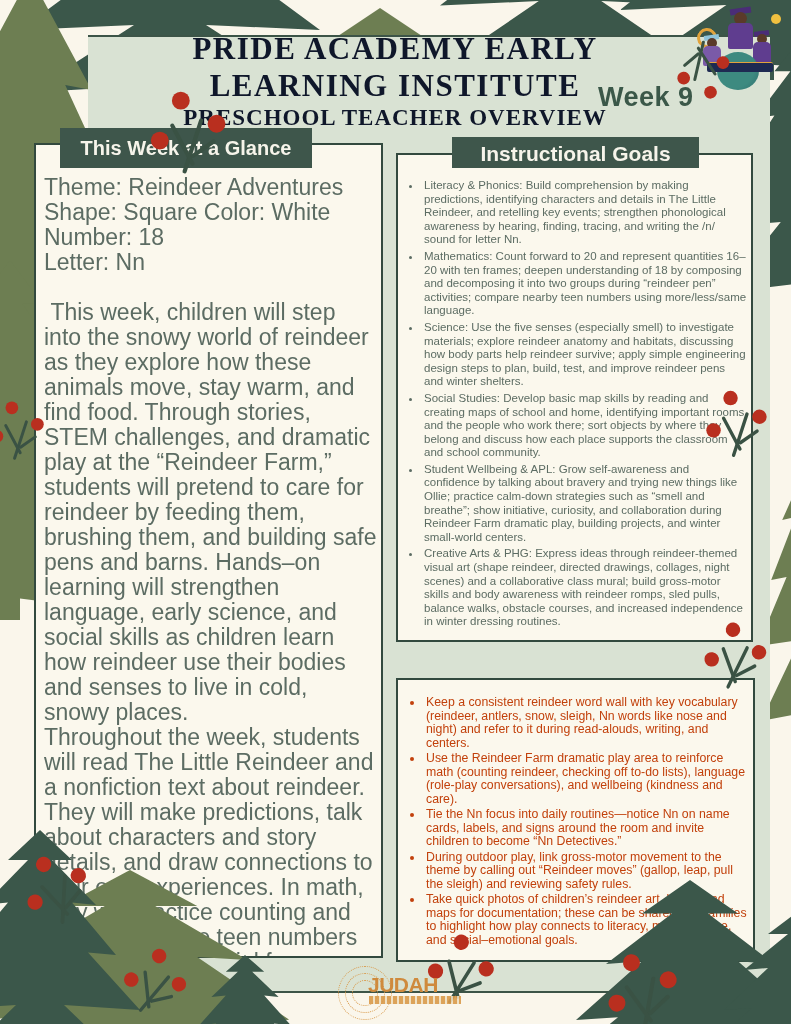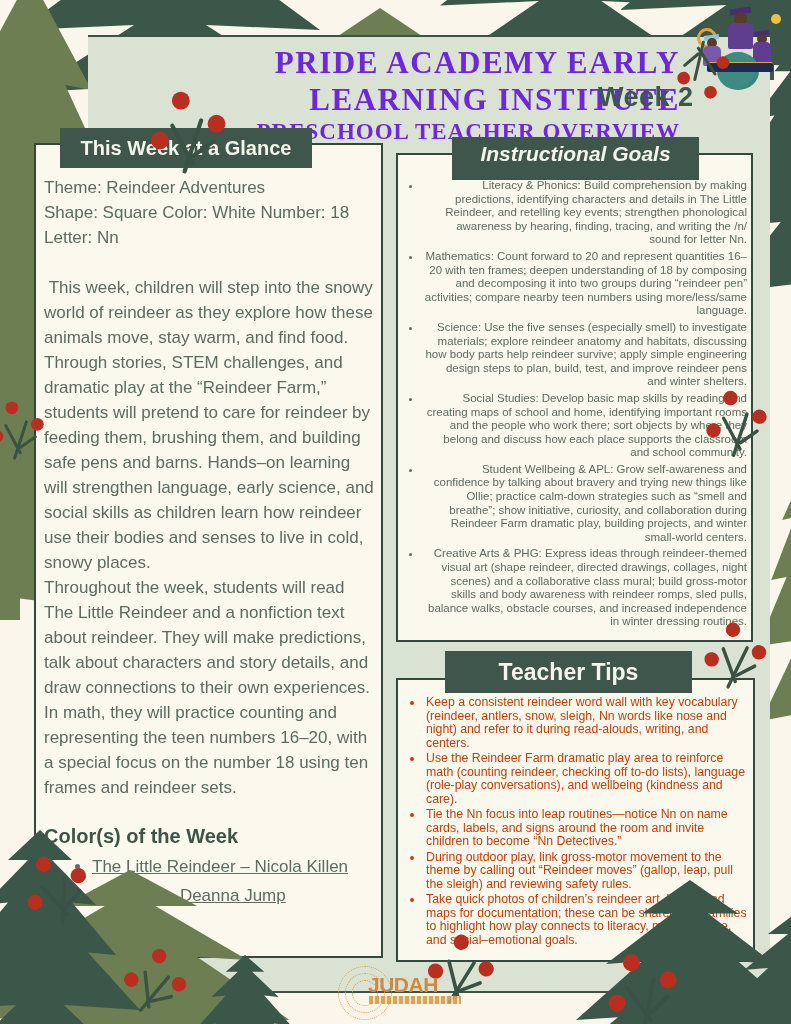--- a/index.html
+++ b/index.html
@@ -12,47 +12,47 @@
   .tree.dark{background:#3b574a;}
   .tree.olive{background:#6d7e52;}
   .tri{position:absolute;clip-path:polygon(50% 0,100% 100%,0 100%);background:#6d7e52;}
   .z0{z-index:0}.z3{z-index:3}
 
   
   .panel{position:absolute;left:88px;top:35px;width:682px;height:958px;background:#d9e2d3;
          border-top:2px solid #3c5447;border-bottom:2px solid #3c5447;z-index:1;box-sizing:border-box;}
 
   
-  .title-block{position:absolute;left:110px;top:44px;width:570px;text-align:right;z-index:2;
-               color:#6d28d9;font-family:"Liberation Serif",serif;font-weight:bold;}
+  .title-block{position:absolute;left:110px;top:30px;width:570px;text-align:center;z-index:2;
+               color:#0f172a;font-family:"Liberation Serif",serif;font-weight:bold;}
   .title-l1,.title-l2{font-size:31px;line-height:37px;letter-spacing:1.5px;}
   .title-l3{font-size:23px;line-height:28px;letter-spacing:1px;}
   .week-label{position:absolute;left:598px;top:82px;z-index:2;font-size:27px;font-weight:bold;
               color:#3b5849;letter-spacing:0.5px;}
 
   
   .pill{position:absolute;background:#3e564b;color:#f6f4ea;font-weight:bold;text-align:center;z-index:3;}
   .pill-glance{left:60px;top:128px;width:252px;height:40px;line-height:40px;font-size:20px;}
-  .pill-goals{left:452px;top:137px;width:247px;height:43px;line-height:34px;font-size:21px;font-style:italic;}
+  .pill-goals{left:452px;top:137px;width:247px;height:31px;line-height:34px;font-size:21px;}
   .pill-tips{left:445px;top:651px;width:247px;height:42px;line-height:42px;font-size:23px;}
 
   
   .card{position:absolute;background:#fbf8ed;border:2px solid #32493e;z-index:2;box-sizing:border-box;overflow:hidden;}
   .card-glance{left:34px;top:143px;width:349px;height:815px;padding:30px 4px 0 8px;}
   .card-goals{left:396px;top:153px;width:357px;height:489px;}
   .card-tips{left:396px;top:678px;width:359px;height:284px;}
 
-  .glance-text{font-size:17px;line-height:25px;color:#5c6c63;}
+  .glance-text{font-size:23px;line-height:25px;color:#5c6c63;}
   .glance-intro{margin:0 0 25px 0;white-space:pre-wrap;}
   .glance-para{margin:0;white-space:pre-wrap;}
   .books-heading{font-weight:bold;font-size:20px;color:#3e544a;margin:25px 0 4px 0;}
   .books-list{margin:0;padding:0 0 0 48px;font-size:17px;line-height:29px;color:#5c6c63;text-decoration:underline;}
 
   .goals-list{margin:0;padding:24px 4px 0 24px;font-size:11.5px;line-height:13.6px;color:#5c6c63;}
-  .goals-list li{margin-bottom:3px;padding-left:2px;text-align:right;}
+  .goals-list li{margin-bottom:3px;padding-left:2px;}
   .tips-list{margin:0;padding:16px 4px 0 26px;font-size:12.3px;line-height:13.5px;color:#c2410c;}
   .tips-list li{margin-bottom:2px;padding-left:2px;}
 
   
   .sprig{position:absolute;width:100px;height:95px;z-index:4;}
   .sprig .stem{position:absolute;background:#3a5244;width:3.5px;border-radius:2px;display:block;}
   .sprig .st1{height:55px;left:46px;top:26px;transform:rotate(18deg);}
   .sprig .st2{height:45px;left:36px;top:30px;transform:rotate(-28deg);}
   .sprig .st3{height:28px;left:56px;top:42px;transform:rotate(55deg);}
   .sprig .berry{position:absolute;width:17px;height:17px;border-radius:50%;background:#b92f1f;display:block;}
@@ -108,21 +108,21 @@
   <div class="tree dark z0" style="left:720px;top:40px;width:160px;height:260px;"></div>
   <div class="tree olive z0" style="left:758px;top:430px;width:110px;height:300px;"></div>
 
   <div class="panel"></div>
 
   <div class="title-block">
     <div class="title-l1">PRIDE ACADEMY EARLY</div>
     <div class="title-l2">LEARNING INSTITUTE</div>
     <div class="title-l3">PRESCHOOL TEACHER OVERVIEW</div>
   </div>
-  <div class="week-label">Week 2</div>
+  <div class="week-label">Week 9</div>
 
   <div class="logo">
     <i class="crescent"></i>
     <i class="ball"></i>
     <i class="cap c1"></i>
     <i class="head h1"></i>
     <i class="gown g1"></i>
     <i class="cap c2"></i>
     <i class="head h2"></i>
     <i class="gown g2"></i>
@@ -157,26 +157,25 @@
       <li>Student Wellbeing &amp; APL: Grow self-awareness and confidence by talking about bravery and trying new things like Ollie; practice calm-down strategies such as “smell and breathe”; show initiative, curiosity, and collaboration during Reindeer Farm dramatic play, building projects, and winter small-world centers.</li>
       <li>Creative Arts &amp; PHG: Express ideas through reindeer-themed visual art (shape reindeer, directed drawings, collages, night scenes) and a collaborative class mural; build gross-motor skills and body awareness with reindeer romps, sled pulls, balance walks, obstacle courses, and increased independence in winter dressing routines.</li>
     </ul>
   </section>
   <div class="pill pill-goals">Instructional Goals</div>
 
   <section class="card card-tips">
     <ul class="tips-list">
       <li>Keep a consistent reindeer word wall with key vocabulary (reindeer, antlers, snow, sleigh, Nn words like nose and night) and refer to it during read-alouds, writing, and centers.</li>
       <li>Use the Reindeer Farm dramatic play area to reinforce math (counting reindeer, checking off to-do lists), language (role-play conversations), and wellbeing (kindness and care).</li>
-      <li>Tie the Nn focus into leap routines—notice Nn on name cards, labels, and signs around the room and invite children to become “Nn Detectives.”</li>
+      <li>Tie the Nn focus into daily routines—notice Nn on name cards, labels, and signs around the room and invite children to become “Nn Detectives.”</li>
       <li>During outdoor play, link gross-motor movement to the theme by calling out “Reindeer moves” (gallop, leap, pull the sleigh) and reviewing safety rules.</li>
       <li>Take quick photos of children’s reindeer art, barns, and maps for documentation; these can be shared with families to highlight how play connects to literacy, math, science, and social–emotional goals.</li>
     </ul>
   </section>
-  <div class="pill pill-tips">Teacher Tips</div>
 
   <div class="tree olive z3" style="left:-80px;top:870px;width:420px;height:300px;"></div>
   <div class="tree dark z3" style="left:-60px;top:830px;width:200px;height:250px;"></div>
   <div class="tree dark z3" style="left:185px;top:955px;width:120px;height:140px;"></div>
   <div class="tree dark z3" style="left:540px;top:880px;width:300px;height:280px;"></div>
   <div class="tree dark z3" style="left:700px;top:910px;width:200px;height:200px;"></div>
 
   <div class="sprig" style="left:145px;top:92px;transform:scale(1.05);">
     <i class="stem st1"></i>
       <i class="stem st2"></i>

